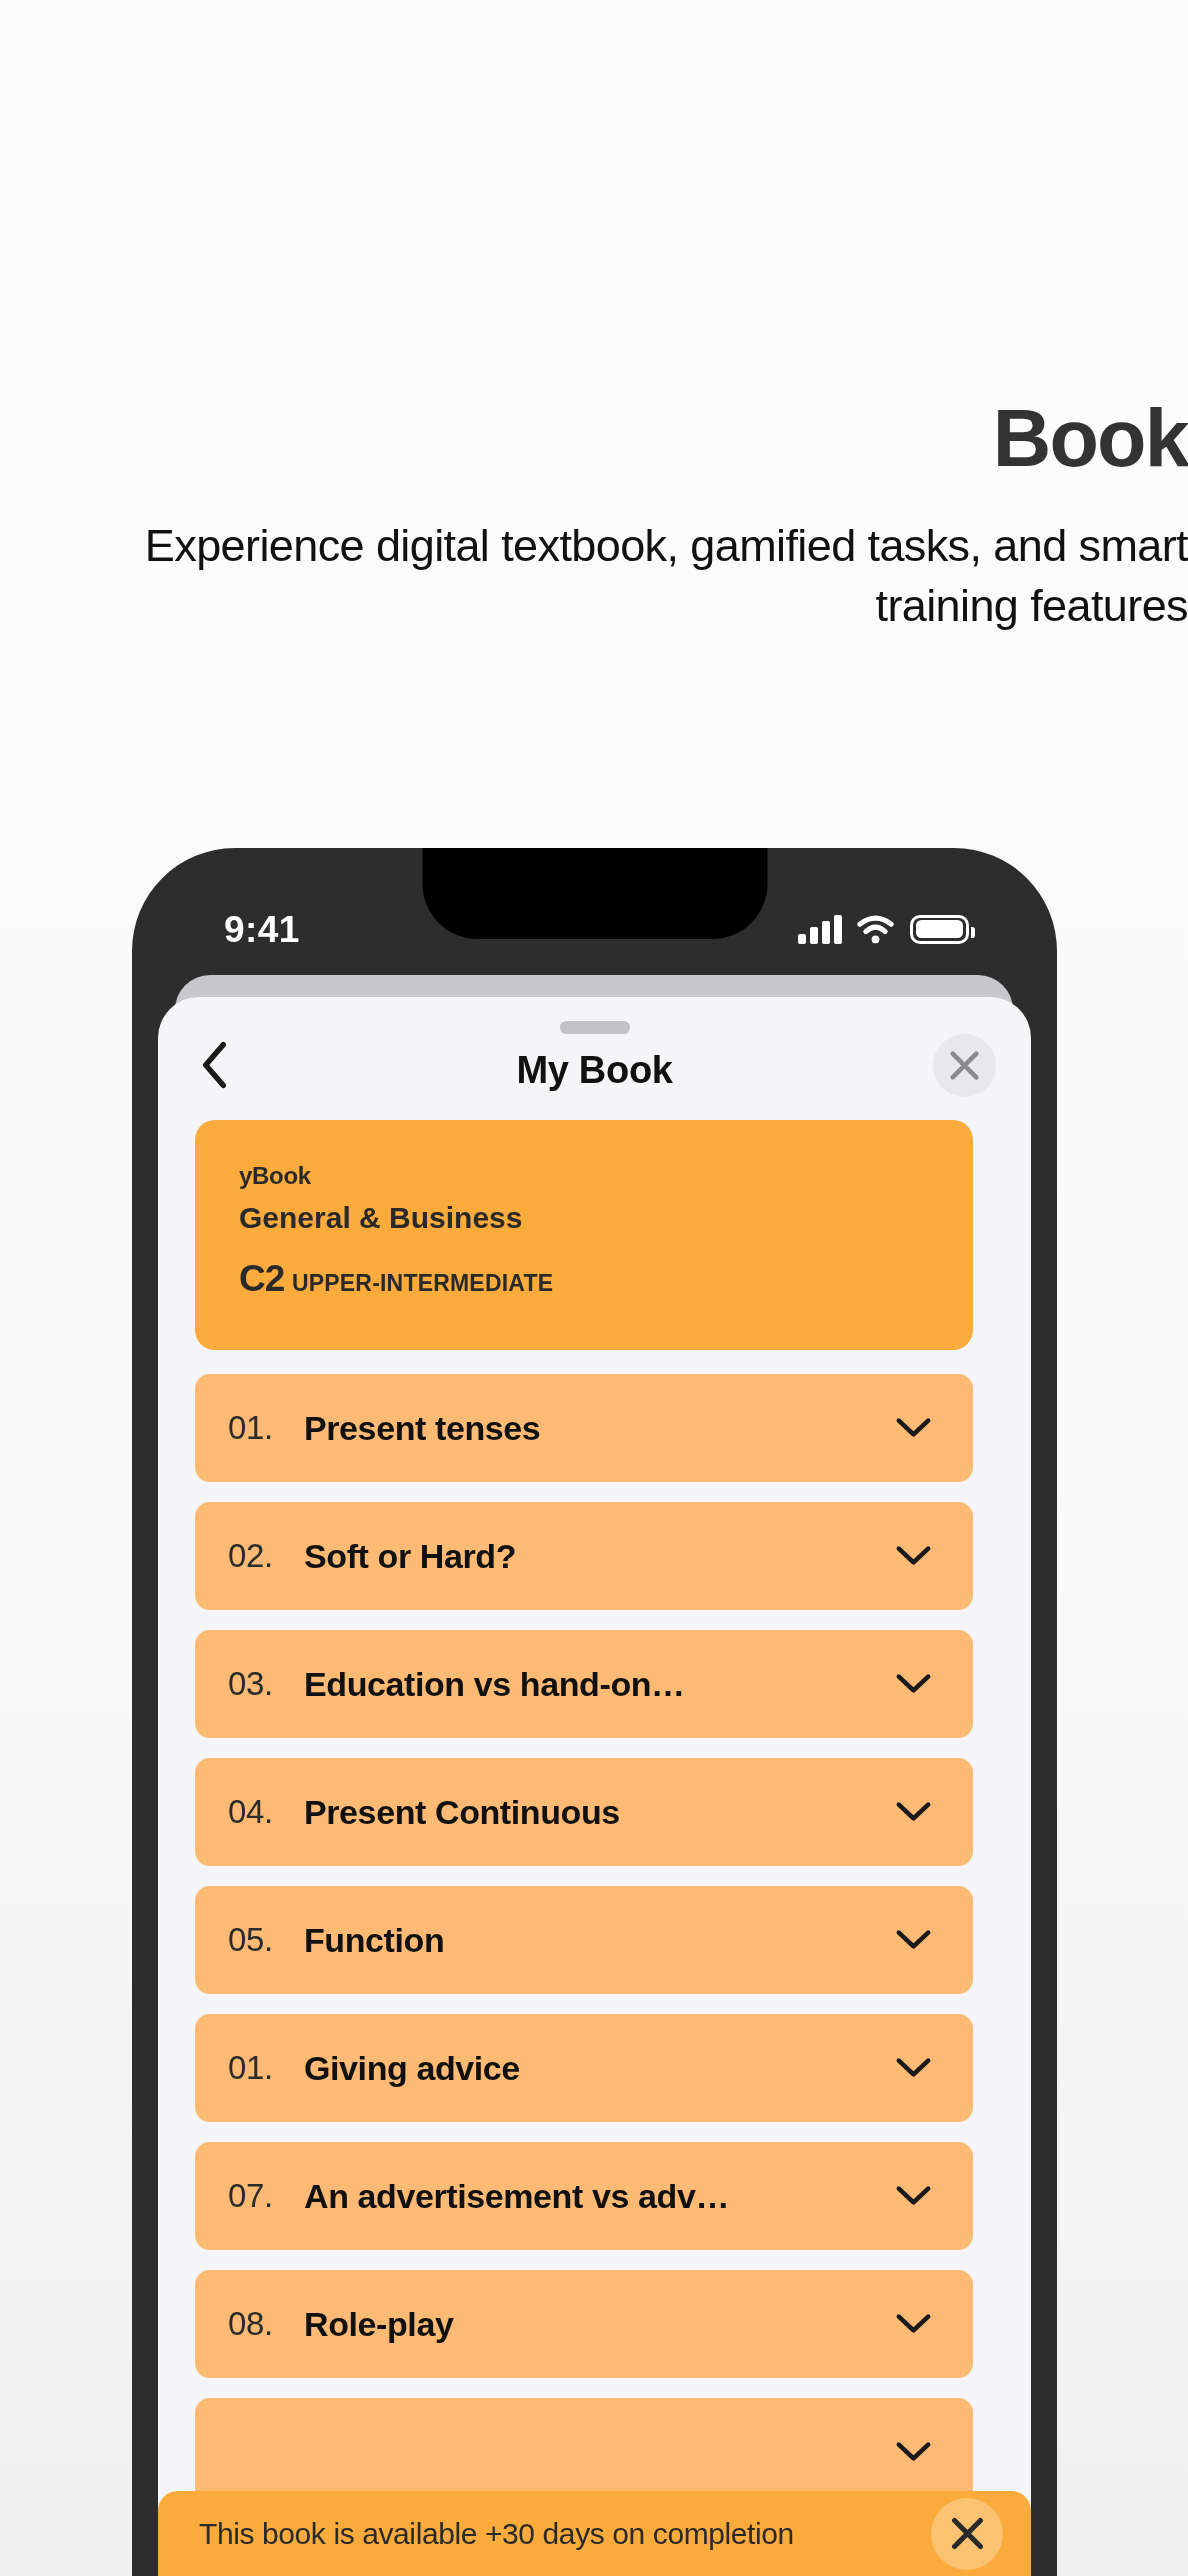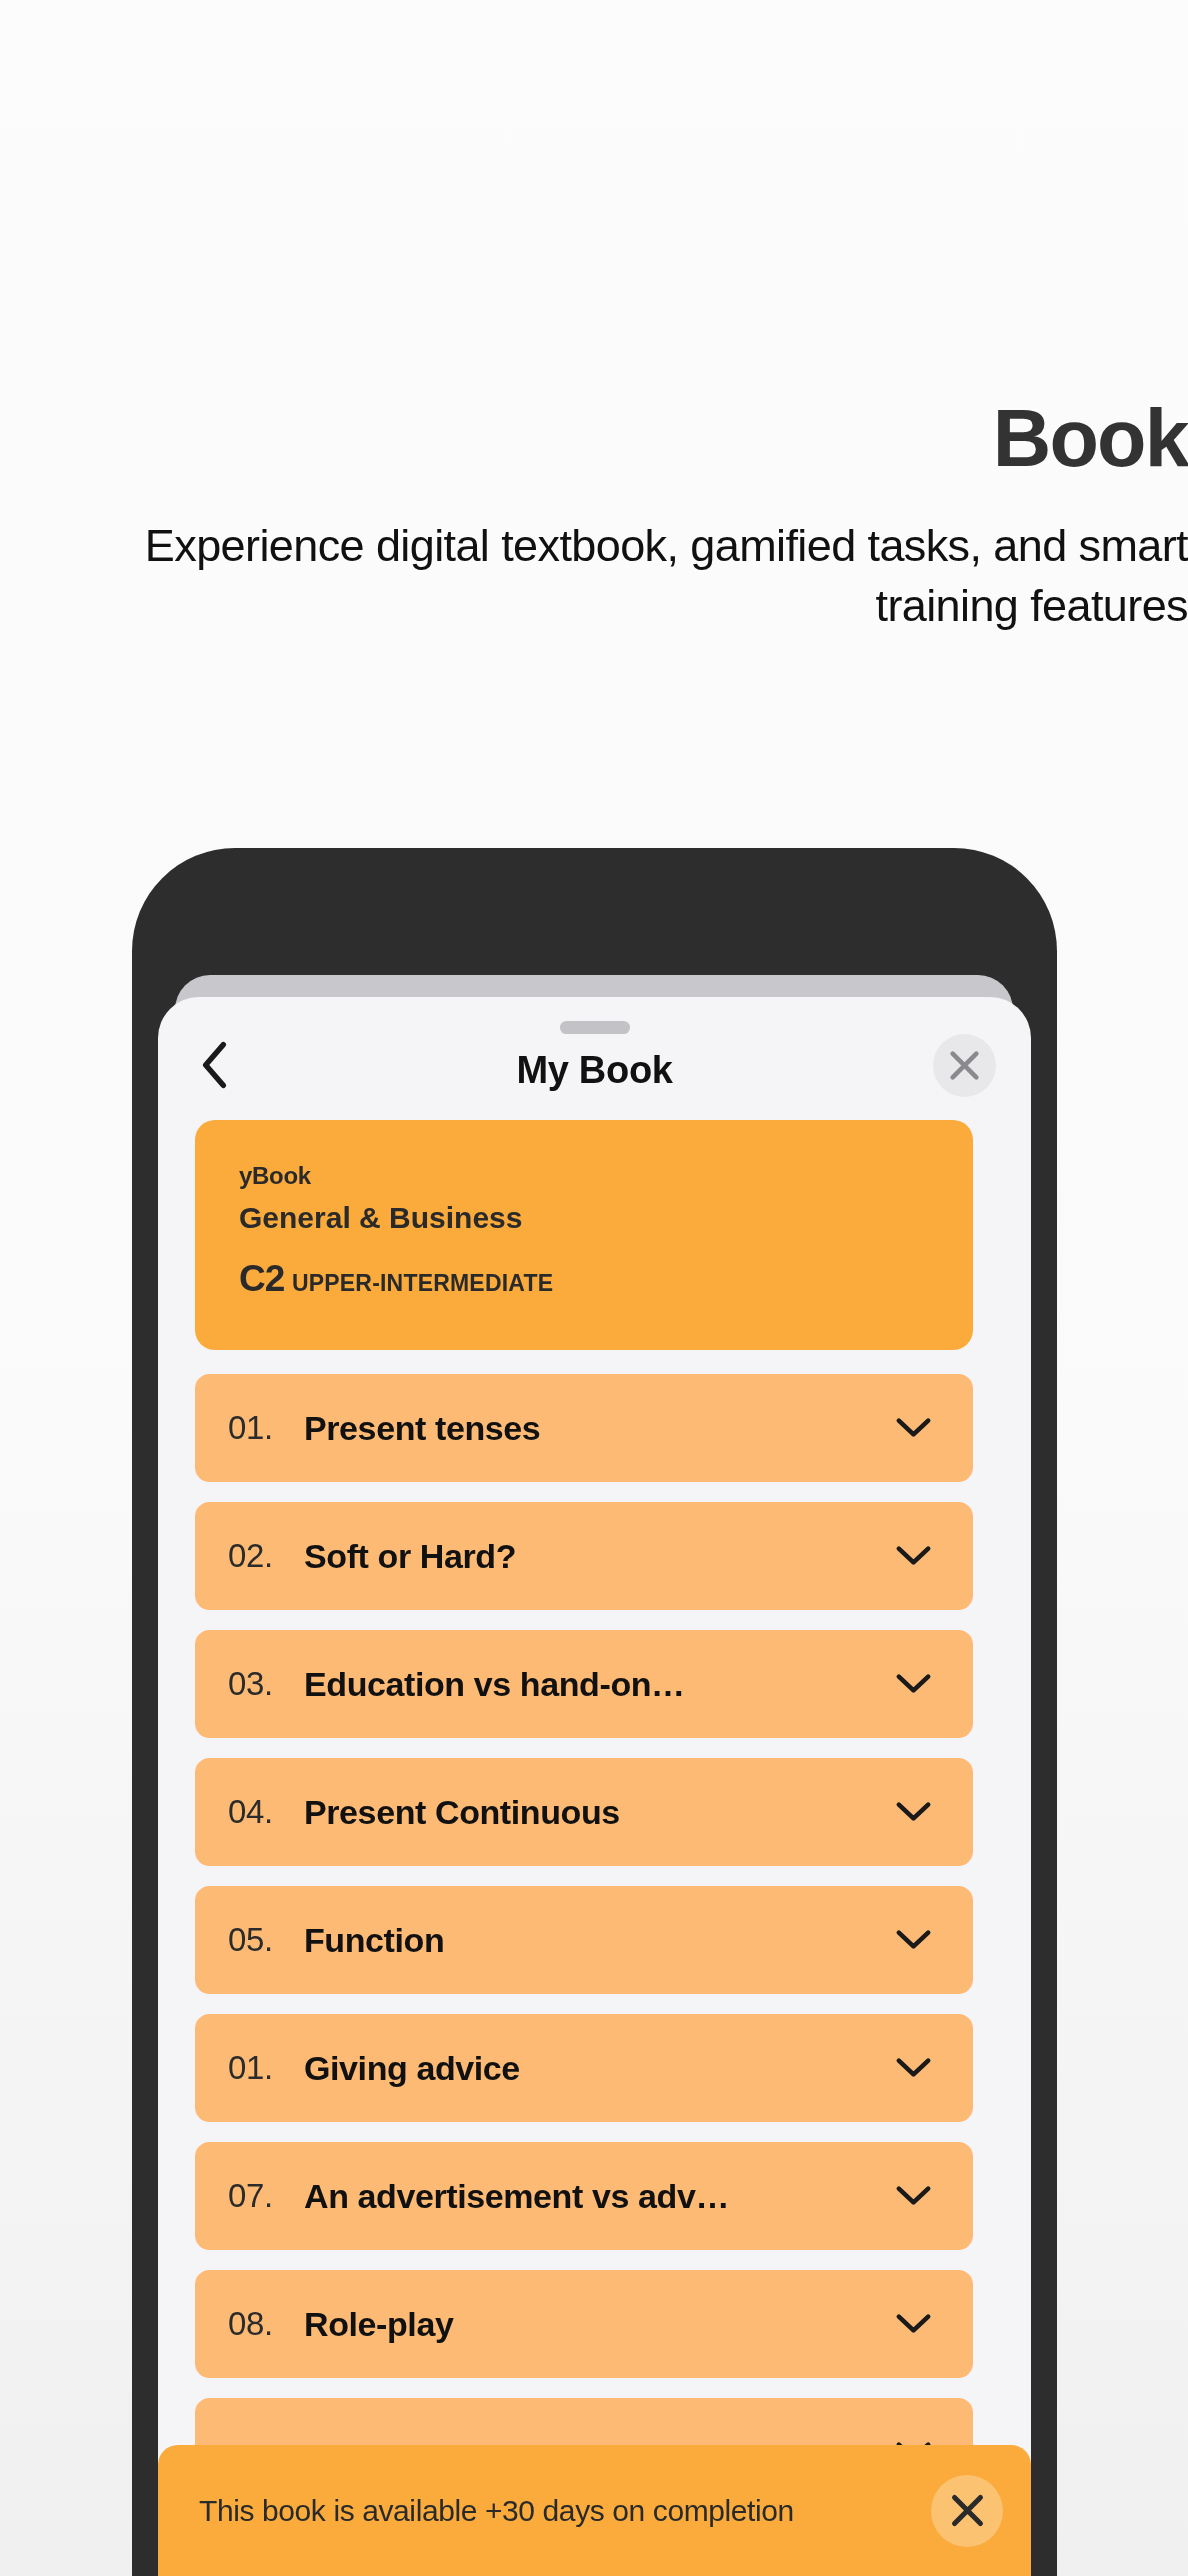--- a/index.html
+++ b/index.html
@@ -152,21 +152,21 @@
     width:76px; flex:none; letter-spacing:-0.3px;
   }
   .unit-title {
     flex:1; font-size:34px; font-weight:700; color:#111111;
     letter-spacing:-0.4px; white-space:nowrap; overflow:hidden;
   }
   .chev { width:37px; flex:none; display:flex; align-items:center; justify-content:center; }
 
   
   .toast {
-    position:absolute; left:0; bottom:0; width:873px; height:131px;
+    position:absolute; left:0; bottom:0; width:873px; height:85px;
     background:#FAAB3C; border-radius:20px 20px 0 0;
     display:flex; align-items:center;
     padding:0 28px 0 41px;
   }
   .toast-text {
     flex:1; font-size:30px; font-weight:400; color:#2A2A2A; letter-spacing:-0.4px;
   }
   .toast-close {
     width:72px; height:72px; border-radius:50%;
     background:rgba(255,255,255,0.28);
@@ -177,20 +177,40 @@
 </head>
 <body>
 
 <div class="promo">
   <div class="promo-title">Book</div>
   <div class="promo-sub">Experience digital textbook, gamified tasks, and smart training features</div>
 </div>
 
 <div class="device">
 
+  <div class="statusbar">
+    <div class="notch"></div>
+    <div class="sb-time">9:41</div>
+    <div class="sb-right">
+      <span class="sig">
+          <i></i>
+          <i></i>
+          <i></i>
+          <i></i>
+        </span>
+      <span class="wifi">
+        <svg width="37" height="29.5" viewBox="0 0 40 32">
+          <path d="M3 10 Q20 -3 37 10" stroke="#fff" stroke-width="5.5" fill="none" stroke-linecap="round"></path>
+          <path d="M9.5 18 Q20 8.5 30.5 18" stroke="#fff" stroke-width="5.5" fill="none" stroke-linecap="round"></path>
+          <circle cx="20" cy="26.5" r="4.2" fill="#fff"></circle>
+        </svg>
+      </span>
+      <span class="batt"></span>
+    </div>
+  </div>
 
   <div class="sheet-behind"></div>
 
   <div class="sheet">
 
     <div class="grabber"></div>
 
     <div class="sheet-head">
       <div class="back-btn">
         <svg width="28" height="48" viewBox="0 0 30 52">

